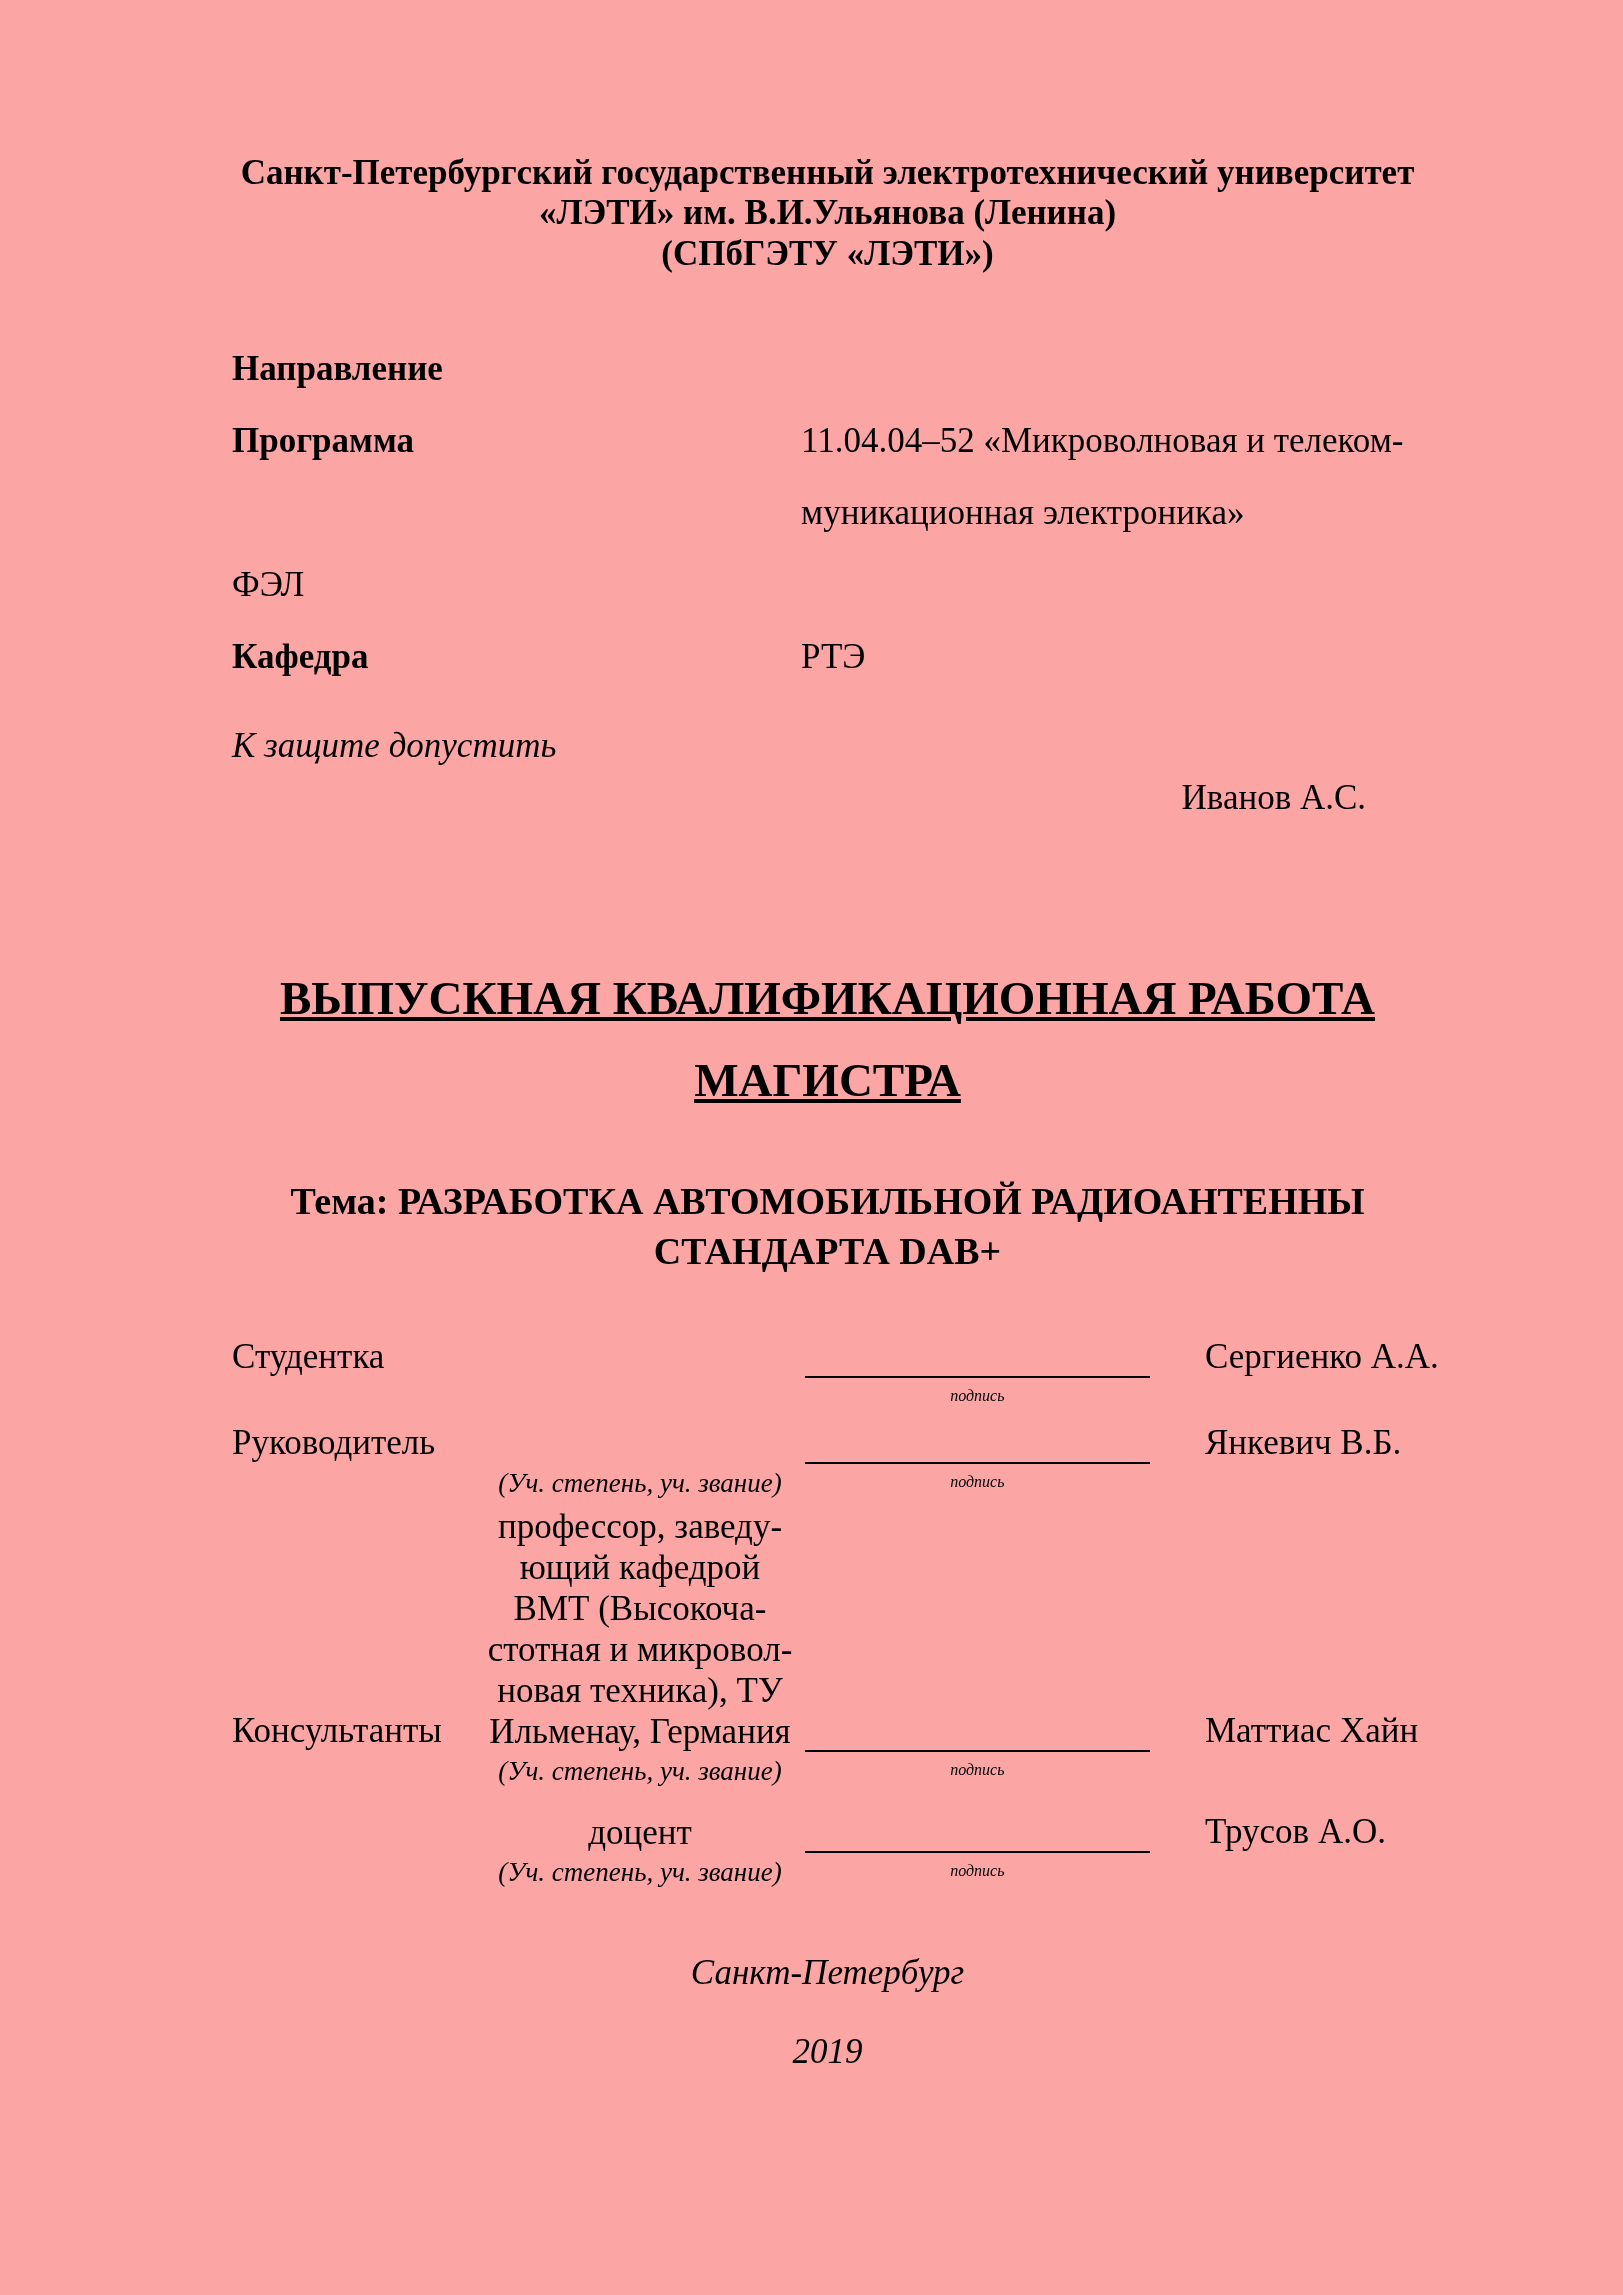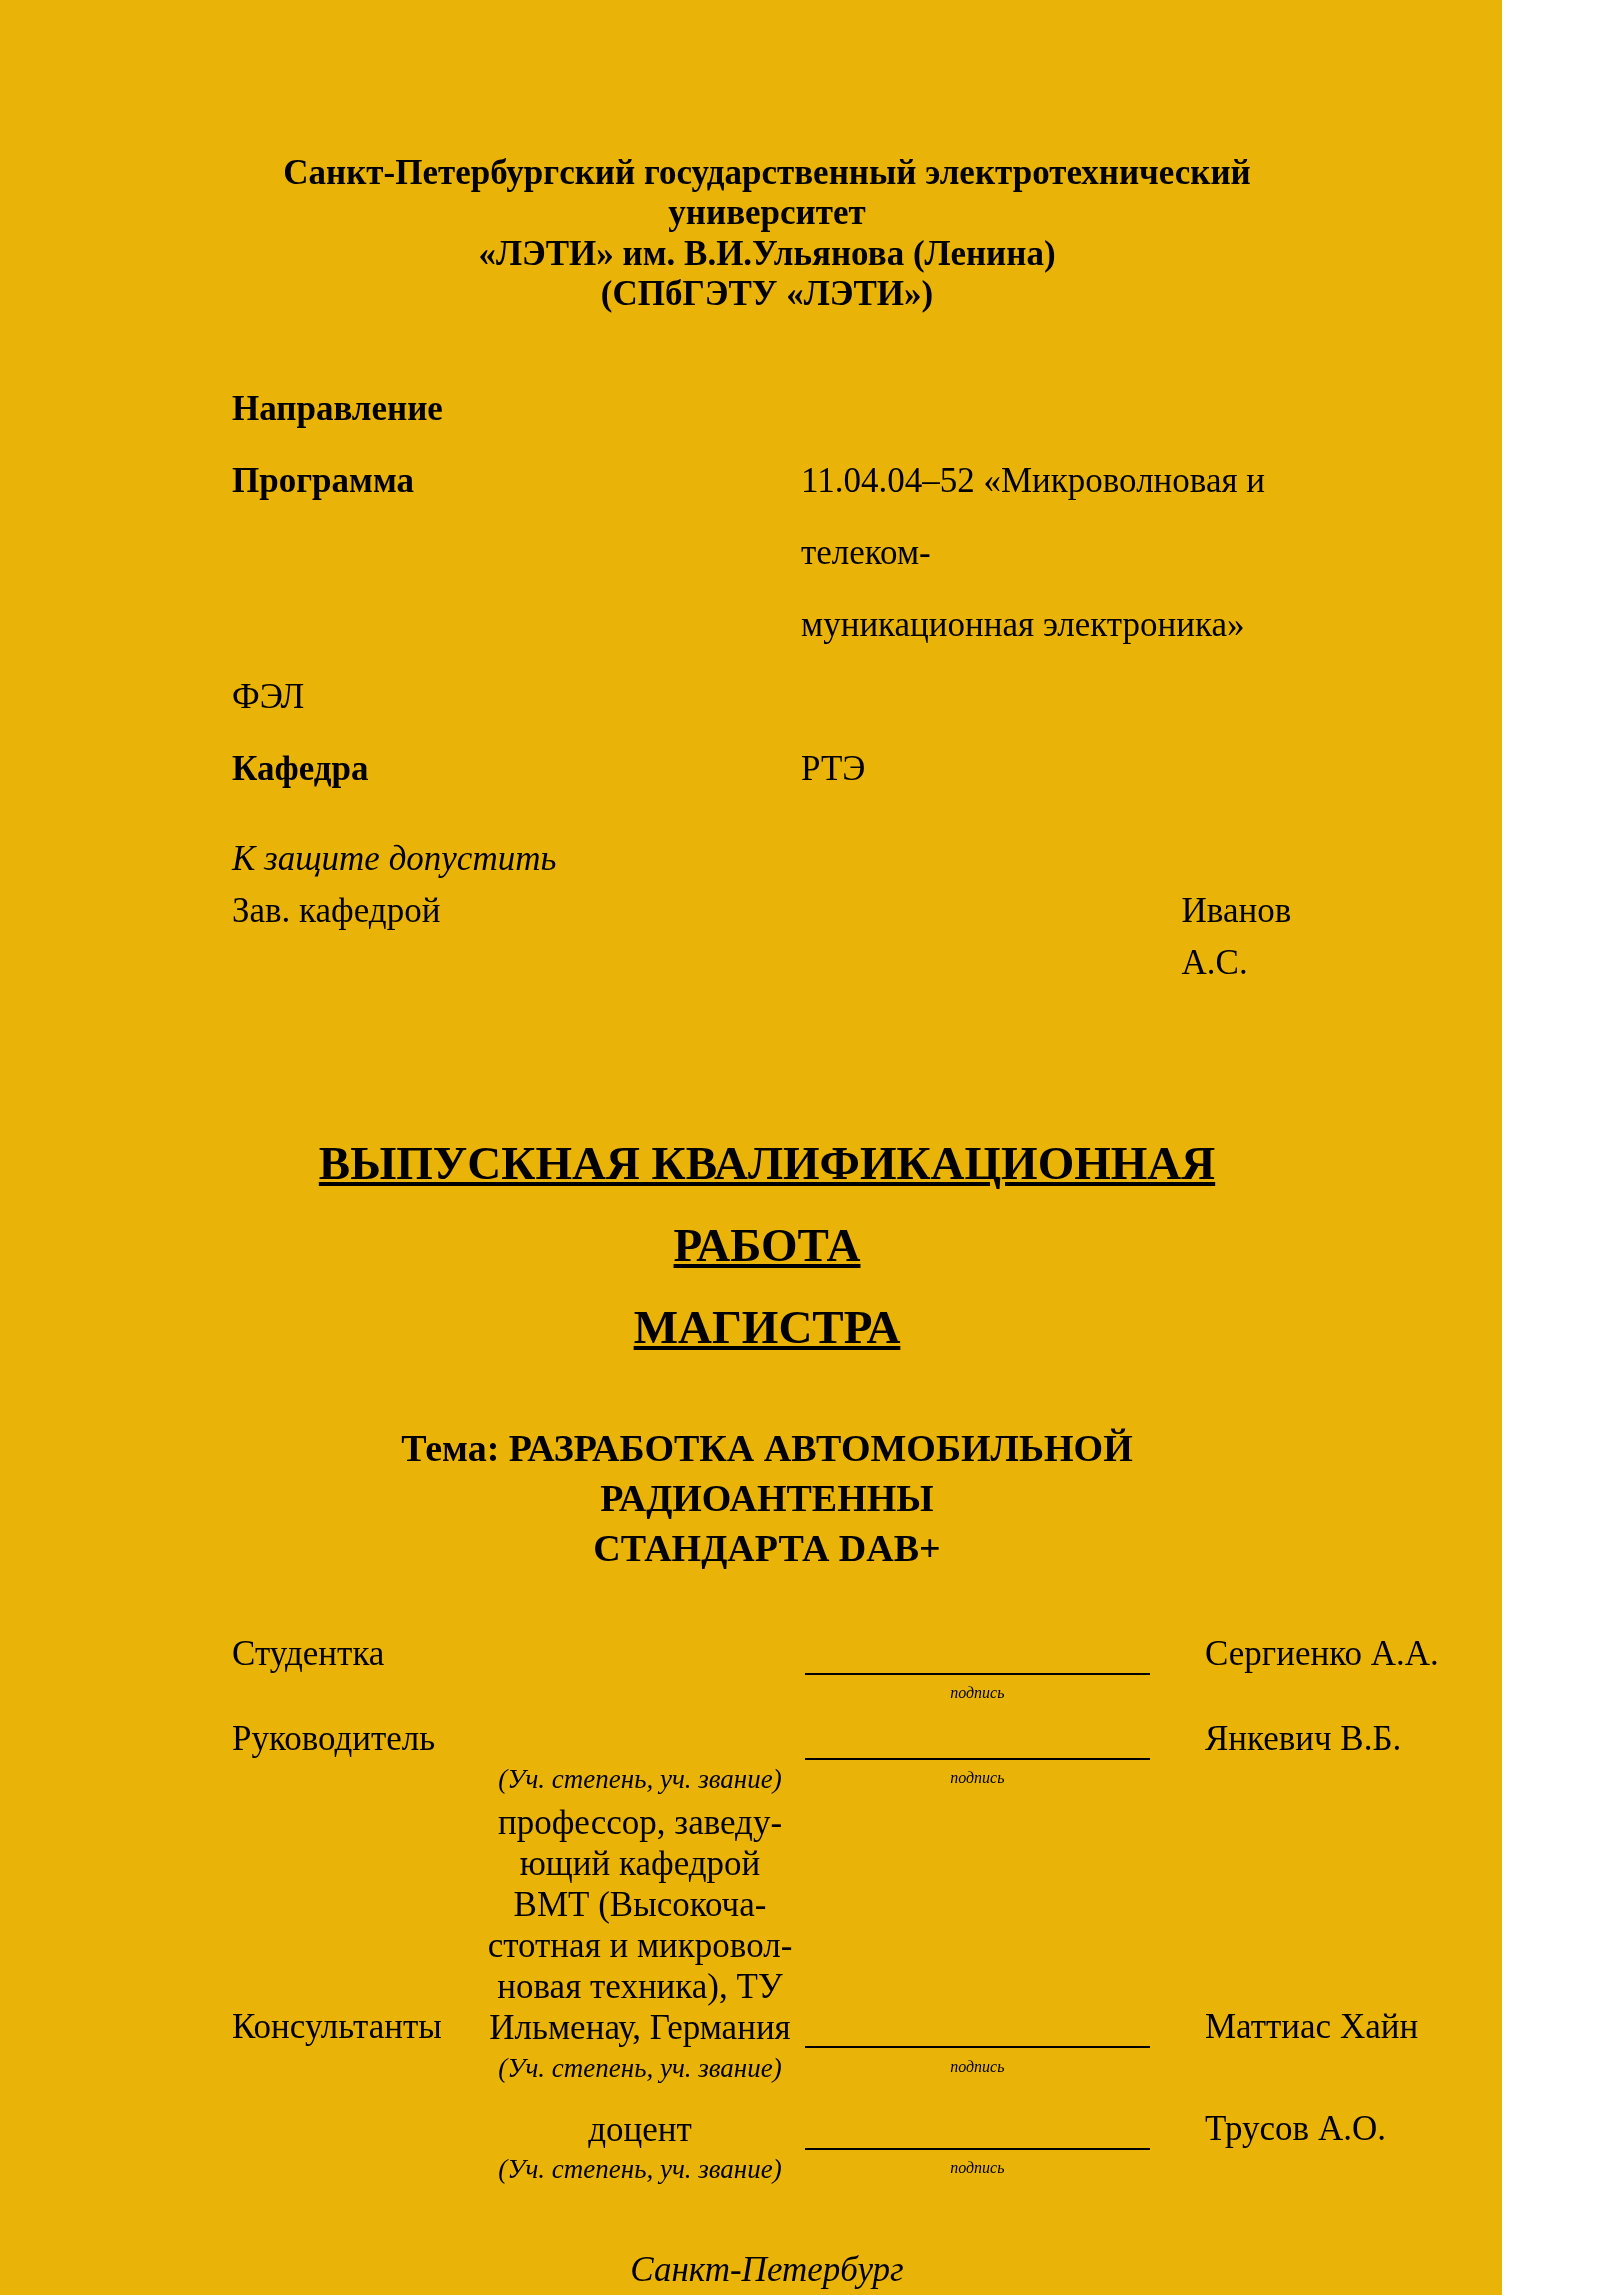--- a/index.html
+++ b/index.html
@@ -2,23 +2,23 @@
 <html style="font-size:12.6px"><head>
 <meta charset="utf-8">
 <style>
   html, body {
     margin: 0;
     padding: 0;
     background: #ffffff;
   }
   .page {
     position: relative;
-    width: 1502px;
+    width: 1623px;
     height: 2295px;
-    background: #eab308;
+    background: #fca5a5;
     color: #000000;
     font-family: "Liberation Serif", "DejaVu Serif", serif;
     font-size: 35px;
     box-sizing: border-box;
     padding: 153px 200px 0 232px;
     overflow: hidden;
   }
 
   
   .uni-header {
@@ -170,21 +170,20 @@
     </div>
     <div class="meta-row">
       <div class="meta-label">Кафедра</div>
       <div class="meta-value">РТЭ</div>
     </div>
   </div>
 
   <div class="admission">
     <div class="admission-note">К защите допустить</div>
     <div class="admission-row">
-      <span class="adm-label">Зав. кафедрой</span>
       <span class="adm-name">Иванов А.С.</span>
     </div>
   </div>
 
   <div class="thesis-title">ВЫПУСКНАЯ КВАЛИФИКАЦИОННАЯ РАБОТА
 МАГИСТРА</div>
 
   <div class="thesis-theme">Тема: РАЗРАБОТКА АВТОМОБИЛЬНОЙ РАДИОАНТЕННЫ
 СТАНДАРТА DAB+</div>
 

